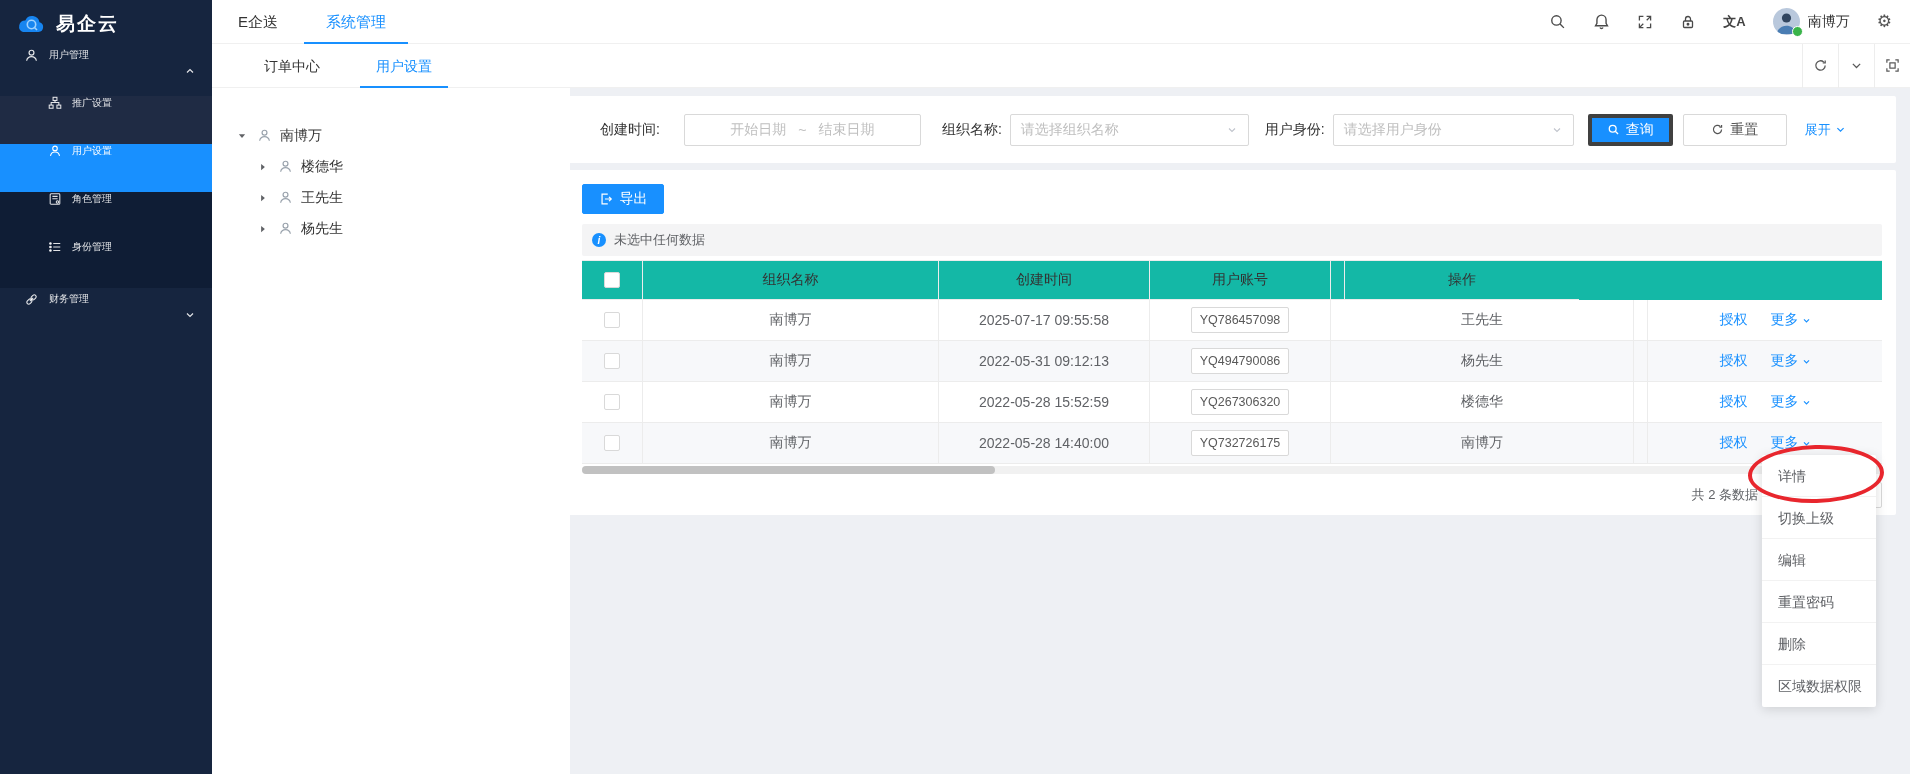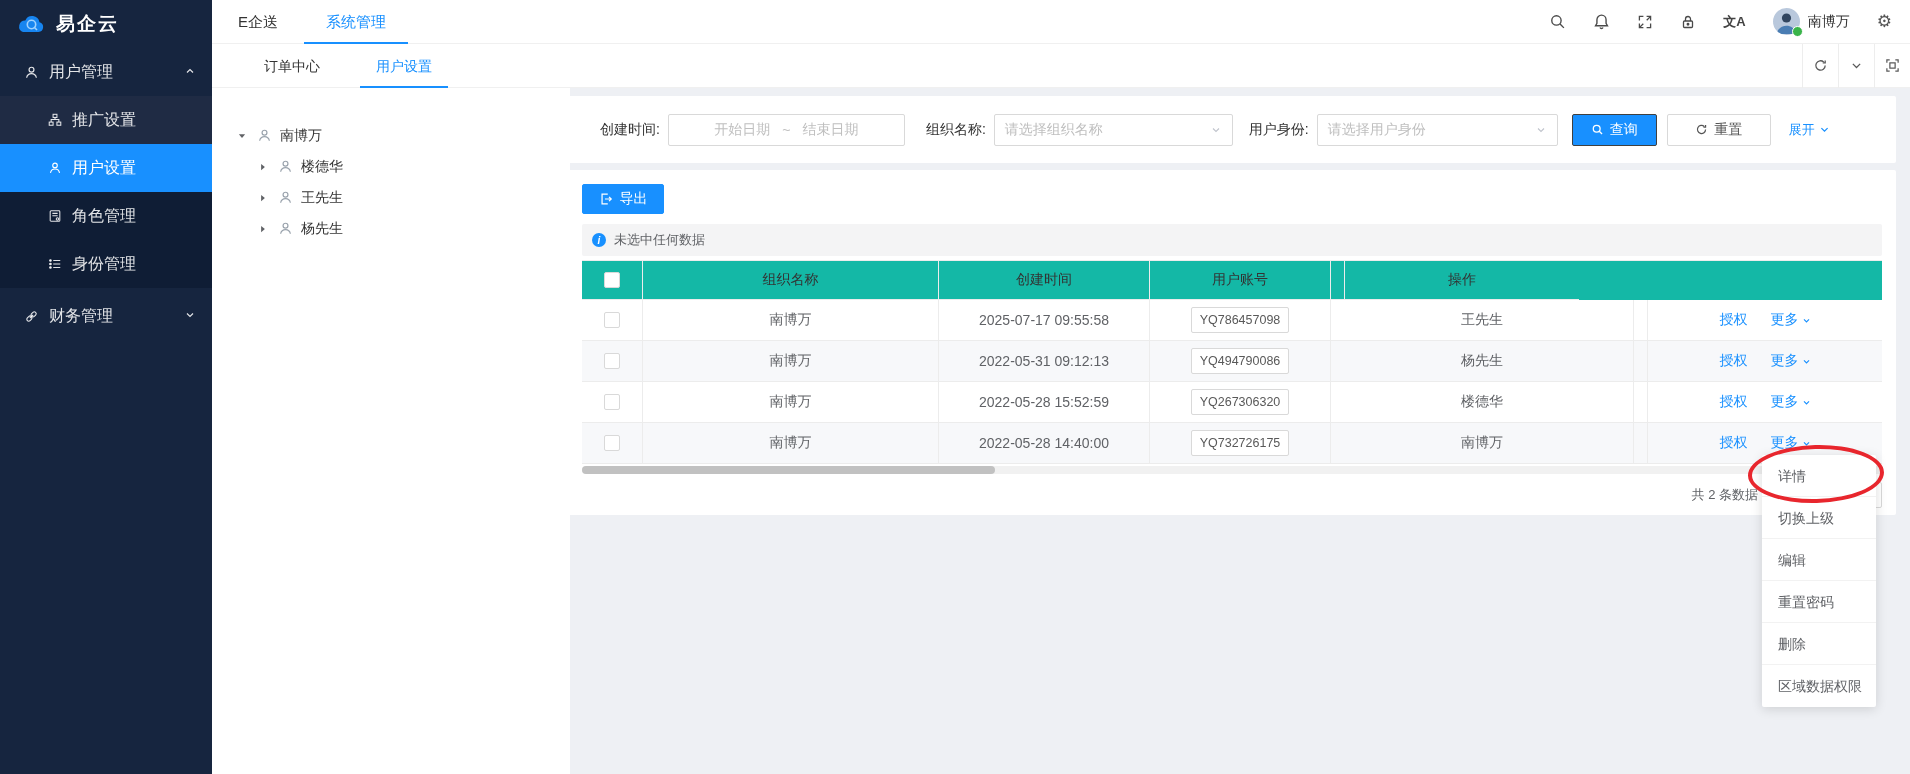--- a/index.html
+++ b/index.html
@@ -4,21 +4,21 @@
 <style>
   * { margin:0; padding:0; box-sizing:border-box; }
   html,body { width:1910px; height:774px; overflow:hidden; }
   body { font-family:"Liberation Sans","DejaVu Sans",sans-serif; background:#eef0f4; position:relative; font-size:14px; color:#333; }
   svg { display:block; }
 
   
   .sidebar { position:absolute; left:0; top:0; width:212px; height:774px; background:#16253f; z-index:5; }
   .logo { height:48px; display:flex; align-items:center; padding-left:16px; gap:10px; }
   .logo .brand { color:#fff; font-size:19px; font-weight:bold; letter-spacing:2px; }
-  .mi { height:48px; display:flex; align-items:center; color:rgba(255,255,255,.88); cursor:pointer; position:relative; font-size:16px; }
+  .mi { height:48px; display:flex; color:rgba(255,255,255,.88); cursor:pointer; position:relative; font-size:10px; }
   .mi .mi-ic { margin-right:10px; display:flex; }
   .mi.top { padding-left:24px; }
   .mi .caret { position:absolute; right:16px; top:17px; }
   .submenu { background:#0f1d35; }
   .mi.sub { padding-left:48px; }
   .mi.sub.hl { background:#1f2b44; }
   .mi.sub.selected { background:#1890ff; color:#fff; }
   .mi.finance { margin-top:4px; }
 
   
@@ -53,26 +53,26 @@
   .tcaret { width:14px; display:flex; color:#606266; }
   .tnode .person { margin:0 8px 0 6px; color:#9aa3ad; display:flex; }
   .tnode .tlabel { font-size:14px; color:#333; }
 
   
   .filter-panel { position:absolute; left:568px; top:96px; width:1328px; height:67px; background:#fff; border-radius:2px; display:flex; align-items:center; padding:0 14px; }
   .flabel { color:#333; font-size:14px; white-space:nowrap; }
   .finput { height:32px; border:1px solid #d9d9d9; border-radius:2px; background:#fff; display:flex; align-items:center; justify-content:center; color:#bfbfbf; font-size:14px; cursor:text; }
   .fselect { height:32px; border:1px solid #d9d9d9; border-radius:2px; background:#fff; display:flex; align-items:center; color:#bfbfbf; font-size:14px; padding:0 10px; cursor:pointer; }
   .fselect .sel-caret { margin-left:auto; color:#c0c4cc; }
-  .daterange { width:237px; gap:12px; margin-left:8px; }
+  .daterange { width:237px; gap:12px; margin-left:24px; }
   .sel-org { width:239px; margin-left:8px; }
   .sel-id  { width:241px; margin-left:8px; }
   .ml18 { margin-left:18px; } .ml21 { margin-left:21px; } .ml16 { margin-left:16px; }
   .btn { height:32px; border-radius:2px; display:flex; align-items:center; justify-content:center; gap:6px; font-size:14px; cursor:pointer; }
-  .btn-primary { background:#1890ff; color:#fff; width:85px; border:1px solid #404040; margin-left:14px; }
+  .btn-primary { background:#1890ff; color:#fff; width:85px; border:4px solid #404040; margin-left:14px; }
   .btn-plain { background:#fff; color:#555; width:104px; border:1px solid #d9d9d9; margin-left:10px; }
   .expand-link { margin-left:18px; color:#1890ff; display:flex; align-items:center; gap:4px; cursor:pointer; font-size:13px; }
 
   
   .table-panel { position:absolute; left:568px; top:170px; width:1328px; height:345px; background:#fff; border-radius:2px; padding:14px; }
   .btn-export { width:82px; height:30px; background:#1890ff; border:1px solid #1890ff; color:#fff; border-radius:2px; display:flex; align-items:center; justify-content:center; gap:7px; font-size:14px; cursor:pointer; }
   .alert { margin-top:10px; height:32px; background:#f4f4f5; border-radius:2px; display:flex; align-items:center; padding-left:10px; gap:8px; }
   .alert .info-ic { width:14px; height:14px; border-radius:50%; background:#1890ff; color:#fff; font-size:10px; font-weight:bold; display:flex; align-items:center; justify-content:center; font-style:italic; }
   .alert .atxt { font-size:13px; color:#606266; }
 

